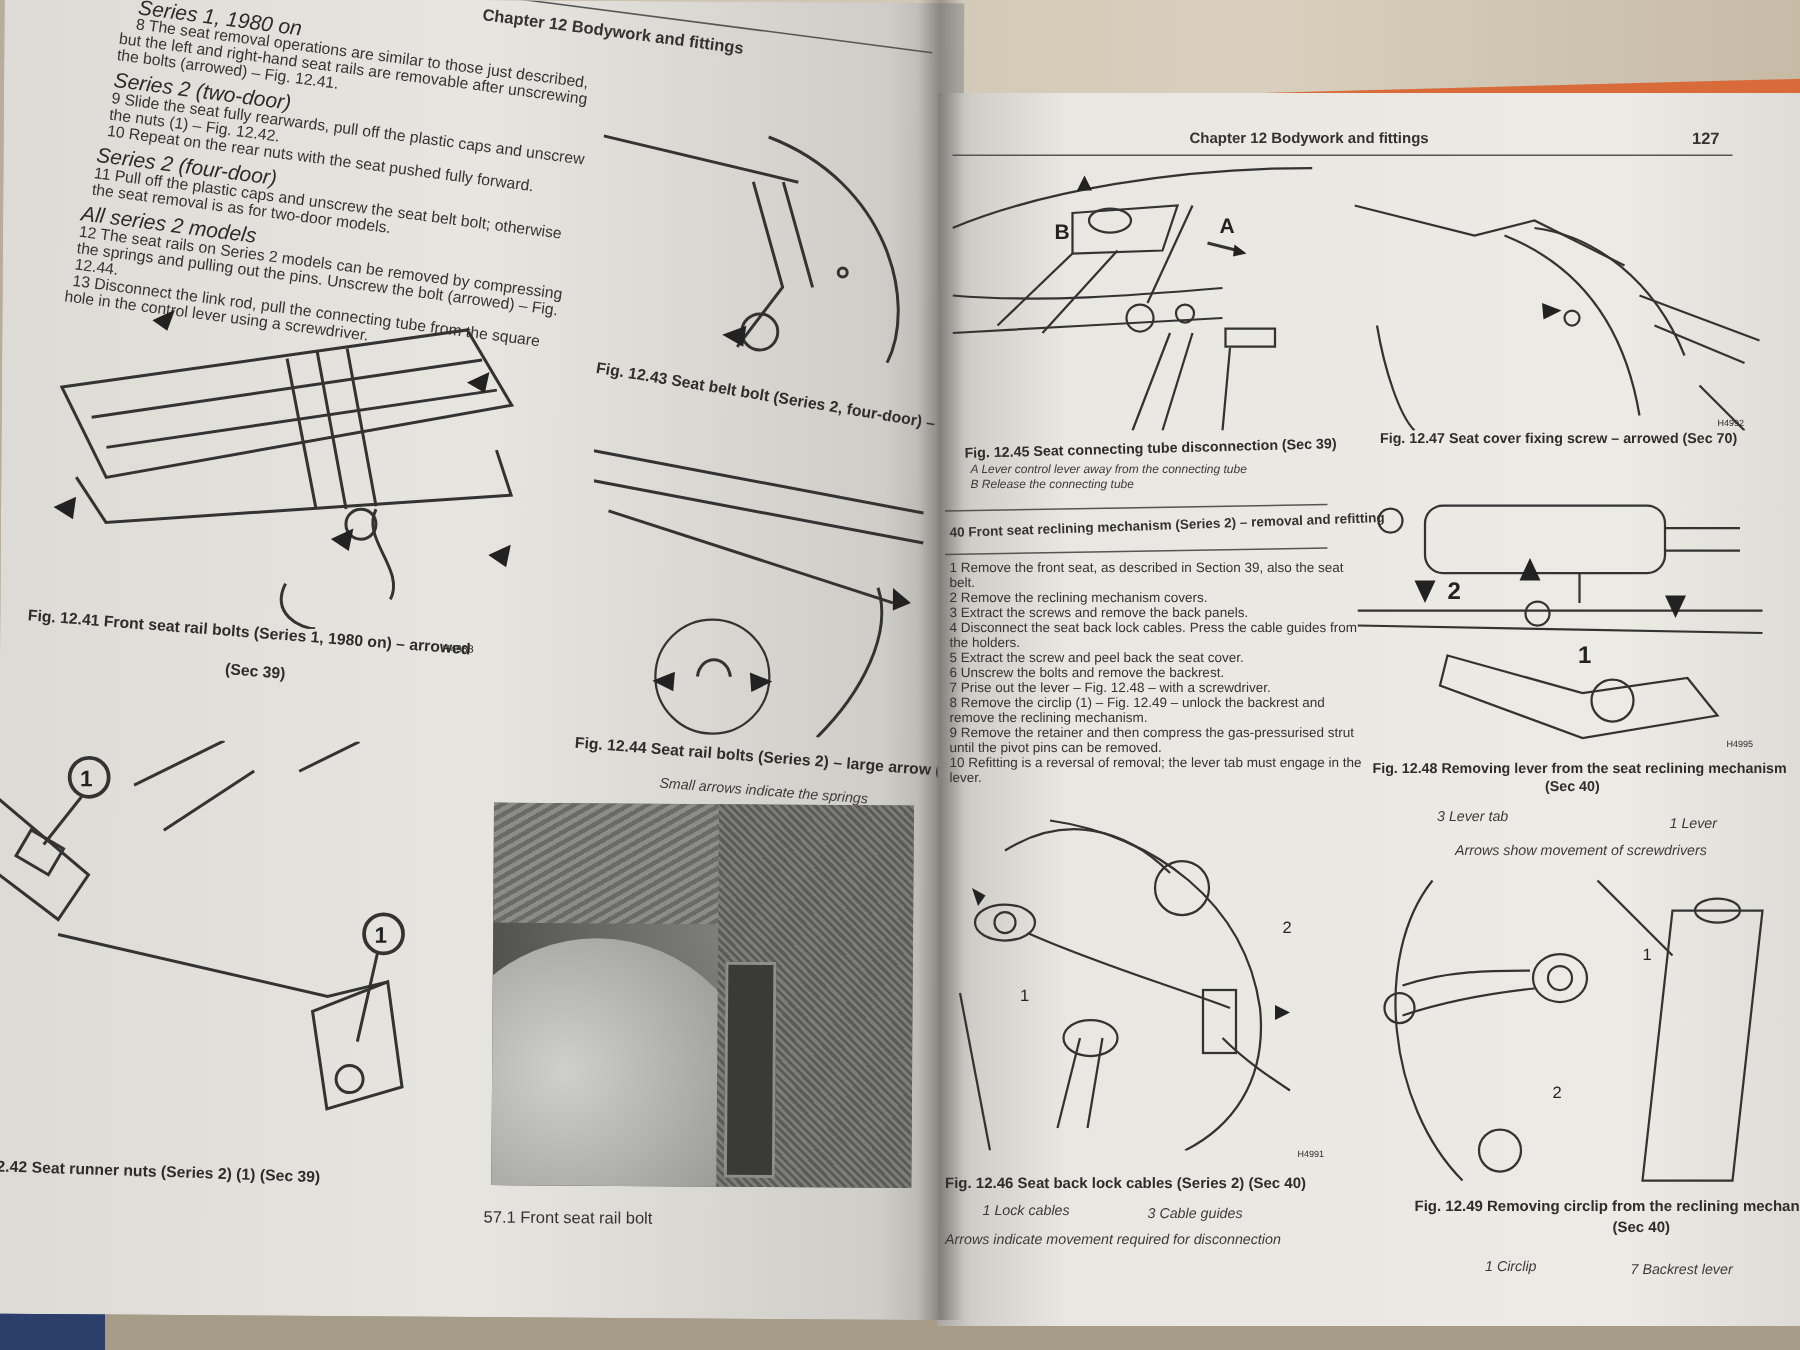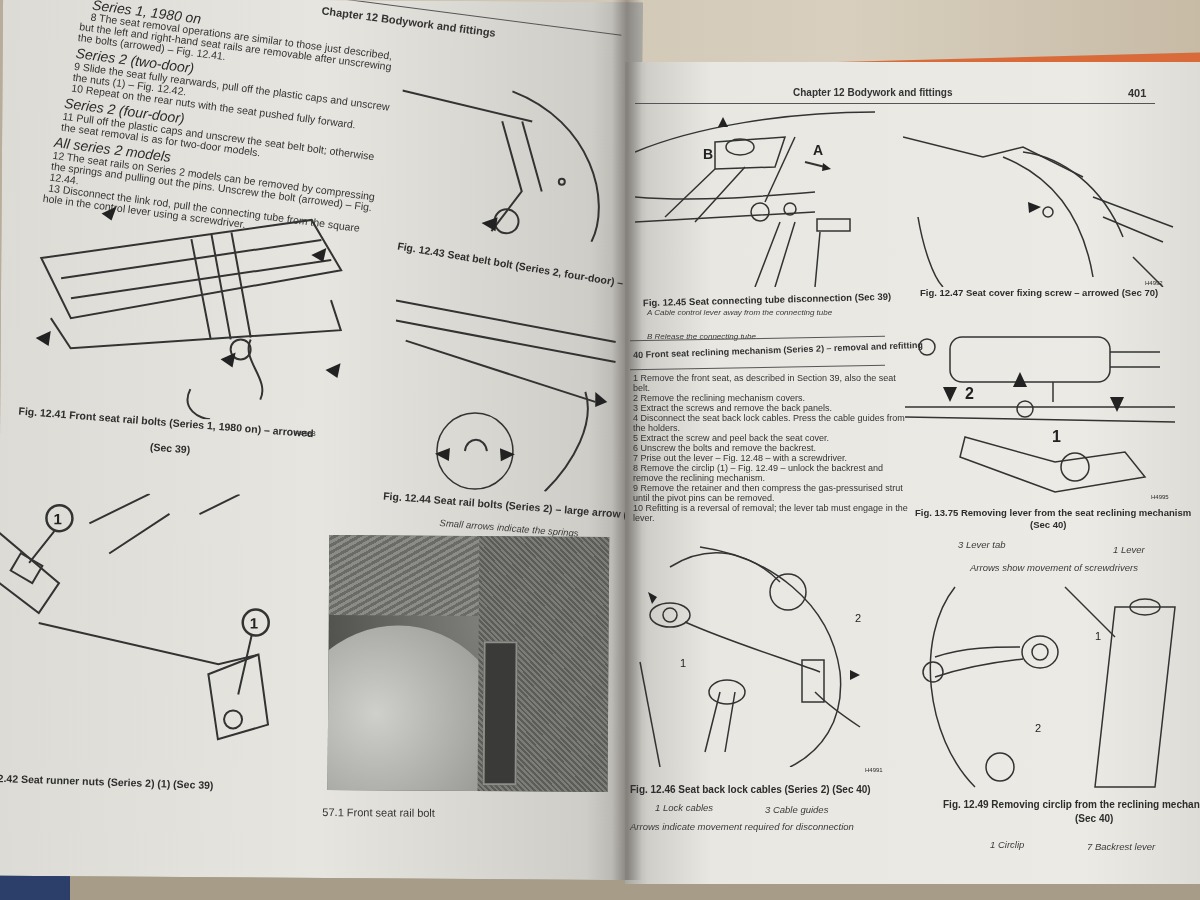--- a/index.html
+++ b/index.html
@@ -140,21 +140,21 @@
     <div class="top"></div>
     <div class="seat"></div>
     <div class="fabric"></div>
     <div class="bracket"></div>
   </div>
   <div class="txt" style="left:325px;top:807px;font-size:11px;color:#333;">57.1 Front seat rail bolt</div>
 </div>
 
 <div class="page page-right">
   <div class="txt hdr" style="left:168px;top:26px;">Chapter 12 Bodywork and fittings</div>
-  <div class="txt hdr" style="left:503px;top:26px;font-size:11px;">401</div>
+  <div class="txt hdr" style="left:503px;top:26px;font-size:11px;">127</div>
   <div class="rule" style="left:10px;top:41px;width:520px;"></div>
 
   <svg class="fig" style="left:10px;top:45px;" width="240" height="180">
     <g fill="none" stroke="#333" stroke-width="1.5">
       <path d="M0 45 C60 20 150 5 240 5"></path>
       <path d="M80 35 L150 30 L140 60 L80 62 Z"></path>
       <ellipse cx="105" cy="40" rx="14" ry="8"></ellipse>
       <path d="M80 62 L30 110 M110 60 L60 115"></path>
       <path d="M0 90 C60 95 120 90 180 85"></path>
       <path d="M0 115 C60 112 120 108 180 105"></path>
@@ -164,22 +164,22 @@
       <path d="M182 112 L215 112 L215 124 L182 124 Z"></path>
       <path d="M145 115 L120 180 M160 115 L140 180 M185 125 L180 180"></path>
     </g>
     <polygon points="83,20 88,10 93,20" fill="#222"></polygon>
     <path d="M170 55 L190 60" stroke="#333" stroke-width="2"></path>
     <polygon points="188,56 196,62 187,64" fill="#222"></polygon>
     <text x="68" y="52" font-size="14" font-weight="bold" fill="#222" font-family="Liberation Sans, sans-serif">B</text>
     <text x="178" y="48" font-size="14" font-weight="bold" fill="#222" font-family="Liberation Sans, sans-serif">A</text>
   </svg>
   <div class="txt cap" style="left:18px;top:233px;transform:rotate(-1.5deg);font-size:9.5px;">Fig. 12.45 Seat connecting tube disconnection (Sec 39)</div>
-  <div class="txt cap-it" style="left:22px;top:247px;font-size:8px;">A  Cable control lever away from the connecting tube</div>
-  <div class="txt cap-it" style="left:22px;top:271px;font-size:8px;text-align:center;">B  Release the connecting tube</div>
+  <div class="txt cap-it" style="left:22px;top:247px;font-size:8px;">A  Lever control lever away from the connecting tube</div>
+  <div class="txt cap-it" style="left:22px;top:257px;font-size:8px;text-align:center;">B  Release the connecting tube</div>
 
   <div class="rule" style="left:5px;top:276px;width:255px;transform:rotate(-1deg);"></div>
   <div class="txt hdr" style="left:8px;top:284px;font-size:9px;transform:rotate(-2deg);">40 Front seat reclining mechanism (Series 2) – removal and refitting</div>
   <div class="rule" style="left:5px;top:305px;width:255px;transform:rotate(-1deg);"></div>
   <div style="position:absolute;left:8px;top:312px;">
     <div class="txt body-text" style="left:0;top:0;font-size:9px;">1  Remove the front seat, as described in Section 39, also the seat</div>
     <div class="txt body-text" style="left:0;top:10px;font-size:9px;">belt.</div>
     <div class="txt body-text" style="left:0;top:20px;font-size:9px;">2  Remove the reclining mechanism covers.</div>
     <div class="txt body-text" style="left:0;top:30px;font-size:9px;">3  Extract the screws and remove the back panels.</div>
     <div class="txt body-text" style="left:0;top:40px;font-size:9px;">4  Disconnect the seat back lock cables. Press the cable guides from</div>
@@ -248,21 +248,21 @@
     </g>
     <g fill="#222">
       <polygon points="38,60 52,60 45,75"></polygon>
       <polygon points="108,60 122,60 115,45"></polygon>
       <polygon points="205,70 219,70 212,85"></polygon>
     </g>
     <text x="60" y="72" font-size="16" font-weight="bold" fill="#222" font-family="Liberation Sans, sans-serif">2</text>
     <text x="147" y="115" font-size="16" font-weight="bold" fill="#222" font-family="Liberation Sans, sans-serif">1</text>
   </svg>
   <div class="txt" style="left:526px;top:432px;font-size:6px;">H4995</div>
-  <div class="txt cap" style="left:290px;top:446px;font-size:9.5px;">Fig. 13.75 Removing lever from the seat reclining mechanism</div>
+  <div class="txt cap" style="left:290px;top:446px;font-size:9.5px;">Fig. 12.48 Removing lever from the seat reclining mechanism</div>
   <div class="txt cap" style="left:405px;top:458px;font-size:9.5px;">(Sec 40)</div>
   <div class="txt cap-it" style="left:333px;top:478px;">3   Lever tab</div>
   <div class="txt cap-it" style="left:488px;top:483px;">1   Lever</div>
   <div class="txt cap-it" style="left:345px;top:501px;font-style:italic;">Arrows show movement of screwdrivers</div>
 
   <svg class="fig" style="left:290px;top:515px;" width="285" height="215">
     <g fill="none" stroke="#333" stroke-width="1.5">
       <path d="M40 10 C0 60 10 160 60 210"></path>
       <ellipse cx="125" cy="75" rx="18" ry="16"></ellipse>
       <circle cx="125" cy="75" r="8"></circle>

